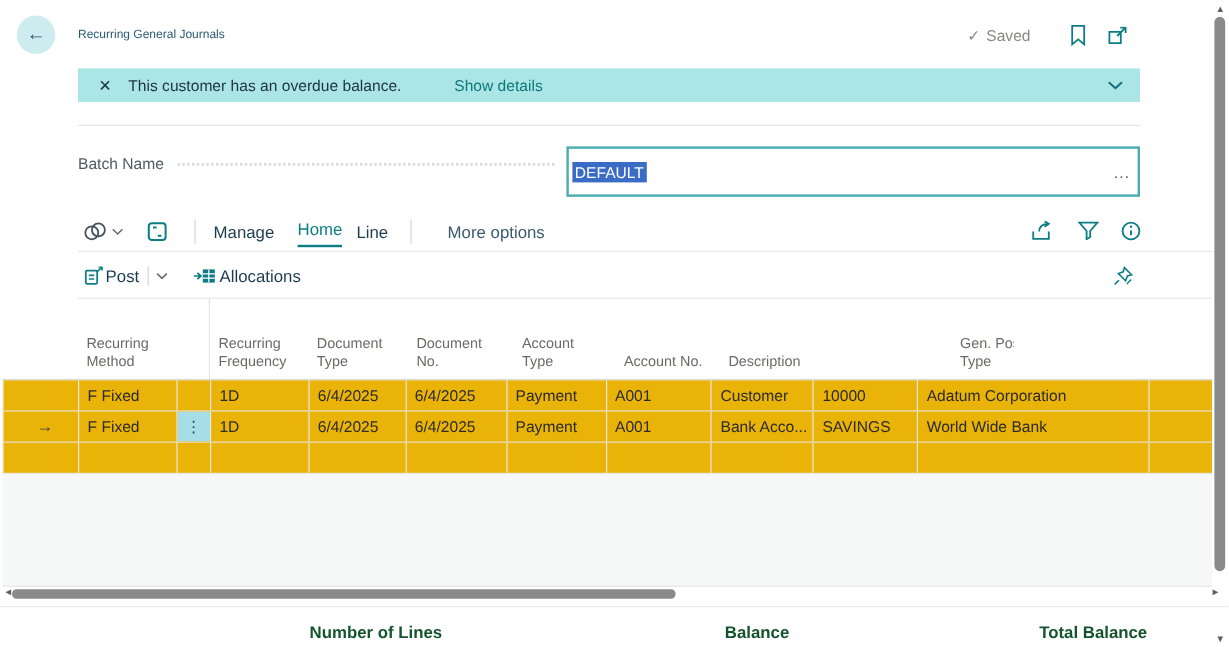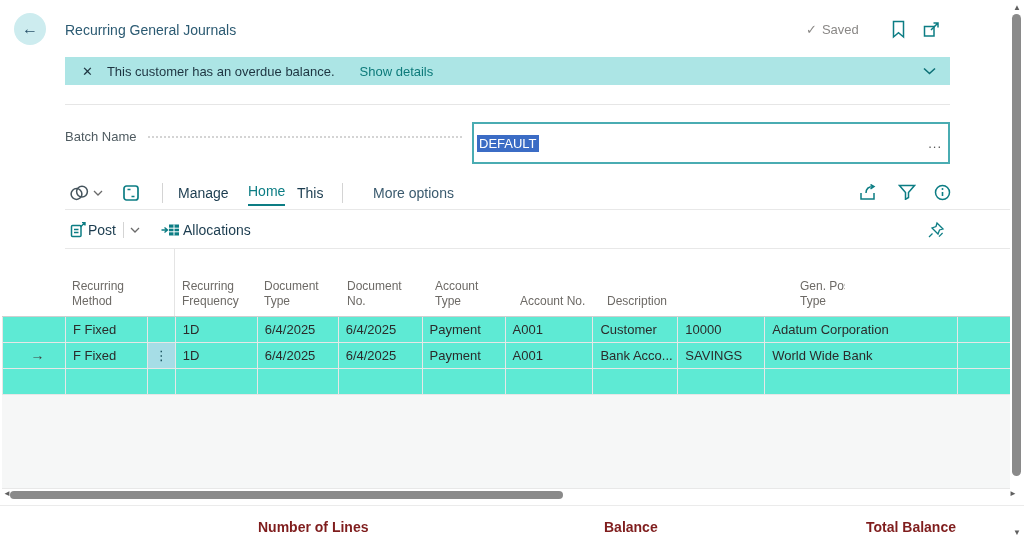--- a/index.html
+++ b/index.html
@@ -6,29 +6,29 @@
   body{
     width:1024px;height:539px;position:relative;background:#ffffff;
     font-family:"Liberation Sans",sans-serif;color:#2b2b2b;
     -webkit-font-smoothing:antialiased;
   }
   .abs{position:absolute;}
   
   .back-btn{left:14px;top:13px;width:32px;height:32px;border-radius:50%;
     background:#cdecef;display:flex;align-items:center;justify-content:center;
     font-size:16px;color:#29526b;cursor:pointer;}
-  .page-title{left:65px;top:21px;font-size:14px;color:#2b5a72;line-height:18px;}
+  .page-title{left:65px;top:21px;font-size:10px;color:#2b5a72;line-height:18px;}
   .saved{left:806px;top:22px;font-size:13px;color:#8a8886;display:flex;gap:5px;align-items:center;}
   .icon-btn{display:flex;align-items:center;justify-content:center;cursor:pointer;}
   
   .notif{left:65px;top:57px;width:885px;height:28px;background:#ace5e5;
     display:flex;align-items:center;font-size:13px;color:#1d3440;}
   .notif .close{margin-left:17px;font-size:13px;color:#1d3440;cursor:pointer;}
   .notif .msg{margin-left:14px;}
-  .notif .link{margin-left:25px;color:#0d7a7a;cursor:pointer;}
+  .notif .link{margin-left:44px;color:#0d7a7a;cursor:pointer;}
   .notif .chev{position:absolute;right:14px;top:10px;cursor:pointer;}
   .hline{height:1px;background:#e6e6e6;}
   
   .batch-label{left:65px;top:129px;font-size:13px;color:#4f5b61;}
   .batch-dots{left:148px;top:136px;width:314px;height:0;border-top:2px dotted #d4d4d4;}
   .batch-input{left:472px;top:122px;width:478px;height:42px;box-sizing:border-box;
     border:2px solid #4aacb2;background:#fff;display:flex;align-items:center;
     padding:0 6px 0 3px;font-size:13px;cursor:text;}
   .batch-input .sel{background:#3b6cc5;color:#fff;padding:1px 2px;}
   .batch-input .dots3{margin-left:auto;color:#595959;font-size:13px;letter-spacing:1px;cursor:pointer;}
@@ -39,36 +39,36 @@
   .tb2 .tbitem{line-height:34px;}
   .vdiv{position:absolute;width:1px;background:#d4d4d4;}
   .menu-active{color:#0c7d84;border-bottom:2px solid #0c7d84;line-height:26px;}
   
   .grid-line{background:#e8e8e8;height:1px;}
   .ghead{left:2px;top:249px;width:1008px;height:68px;display:flex;align-items:stretch;
     border-bottom:1px solid #cfcfcf;box-sizing:border-box;}
   .hcell{box-sizing:border-box;display:flex;flex-direction:column;justify-content:flex-end;
     padding:0 2px 7px 7px;font-size:12px;color:#6d6a66;line-height:15px;white-space:nowrap;overflow:hidden;cursor:pointer;}
   .grows{left:2px;top:317px;width:1008px;border-left:1px solid #e7e7e7;box-sizing:border-box;}
-  .brow{display:flex;height:26px;border-bottom:1px solid #e7e7e7;box-sizing:border-box;background:#5eead4;}
+  .brow{display:flex;height:26px;border-bottom:1px solid #e7e7e7;box-sizing:border-box;background:#eab308;}
   .bcell{box-sizing:border-box;border-right:1px solid #e7e7e7;font-size:13px;color:#2b2b2b;
     line-height:25px;padding-left:7px;white-space:nowrap;overflow:hidden;cursor:pointer;}
   .w0{width:63px}.w1{width:82px}.w2{width:28px;padding:0;}
   .w3{width:82px}.w4{width:81px}.w5{width:84px}.w6{width:83px}.w7{width:88px}
   .w8{width:85px}.w9{width:87px}.w10{width:193px}.w11{width:52px;border-right:none;}
   .rowarrow{display:block;text-align:center;padding:0;color:#3f3f3f;font-size:14px;}
   .dotsbtn{width:100%;height:100%;background:#a6dde6;display:flex;align-items:center;
     justify-content:center;font-size:13px;color:#134b57;cursor:pointer;}
   .void{left:2px;top:395px;width:1008px;height:93px;background:#f6f7f7;border-bottom:1px solid #e8e8e8;}
   
   .sarrow{font-size:8px;color:#5f5f5f;line-height:10px;cursor:pointer;}
   .hthumb{left:10px;top:491px;width:553px;height:8px;border-radius:4px;background:#8a8a8a;cursor:pointer;}
   .vthumb{left:1012px;top:14px;width:9px;height:462px;border-radius:5px;background:#8a8a8a;cursor:pointer;}
   
-  .flabel{top:519px;font-size:14px;font-weight:700;color:#7f1d1d;white-space:nowrap;}
+  .flabel{top:519px;font-size:14px;font-weight:700;color:#14532d;white-space:nowrap;}
   svg{display:block;}
 </style>
 </head>
 <body>
 
 <div class="abs back-btn">
   <span>←</span>
 </div>
 <div class="abs page-title">Recurring General Journals</div>
 
@@ -122,21 +122,21 @@
   </span>
   <span class="tbitem icon-btn" style="left:57px;top:6px;">
     <svg width="18" height="18" viewBox="0 0 18 18">
         <rect x="2" y="2" width="14" height="14" rx="2.5" fill="none" stroke="#0c7d84" stroke-width="1.7"></rect>
         <path d="M5.5 5.5 h3 M9.5 12.5 h3" stroke="#0c7d84" stroke-width="1.7" fill="none"></path>
       </svg>
   </span>
   <span class="vdiv" style="left:97px;top:5px;height:20px;"></span>
   <span class="tbitem" style="left:113px;">Manage</span>
   <span class="tbitem menu-active" style="left:183px;">Home</span>
-  <span class="tbitem" style="left:232px;">This</span>
+  <span class="tbitem" style="left:232px;">Line</span>
   <span class="vdiv" style="left:277px;top:5px;height:20px;"></span>
   <span class="tbitem" style="left:308px;color:#3a5a6e;">More options</span>
 
   <span class="tbitem icon-btn" style="left:793px;top:6px;">
     <svg width="20" height="17" viewBox="0 0 20 17">
         <path d="M3 9 v6 h13 v-6" fill="none" stroke="#0c7d84" stroke-width="1.5"></path>
         <path d="M8 9 C8 4 11 2.5 15.5 2.5 M12.5 0.5 L16 2.5 L12.5 5" fill="none" stroke="#0c7d84" stroke-width="1.5"></path>
       </svg>
   </span>
   <span class="tbitem icon-btn" style="left:833px;top:6px;">

